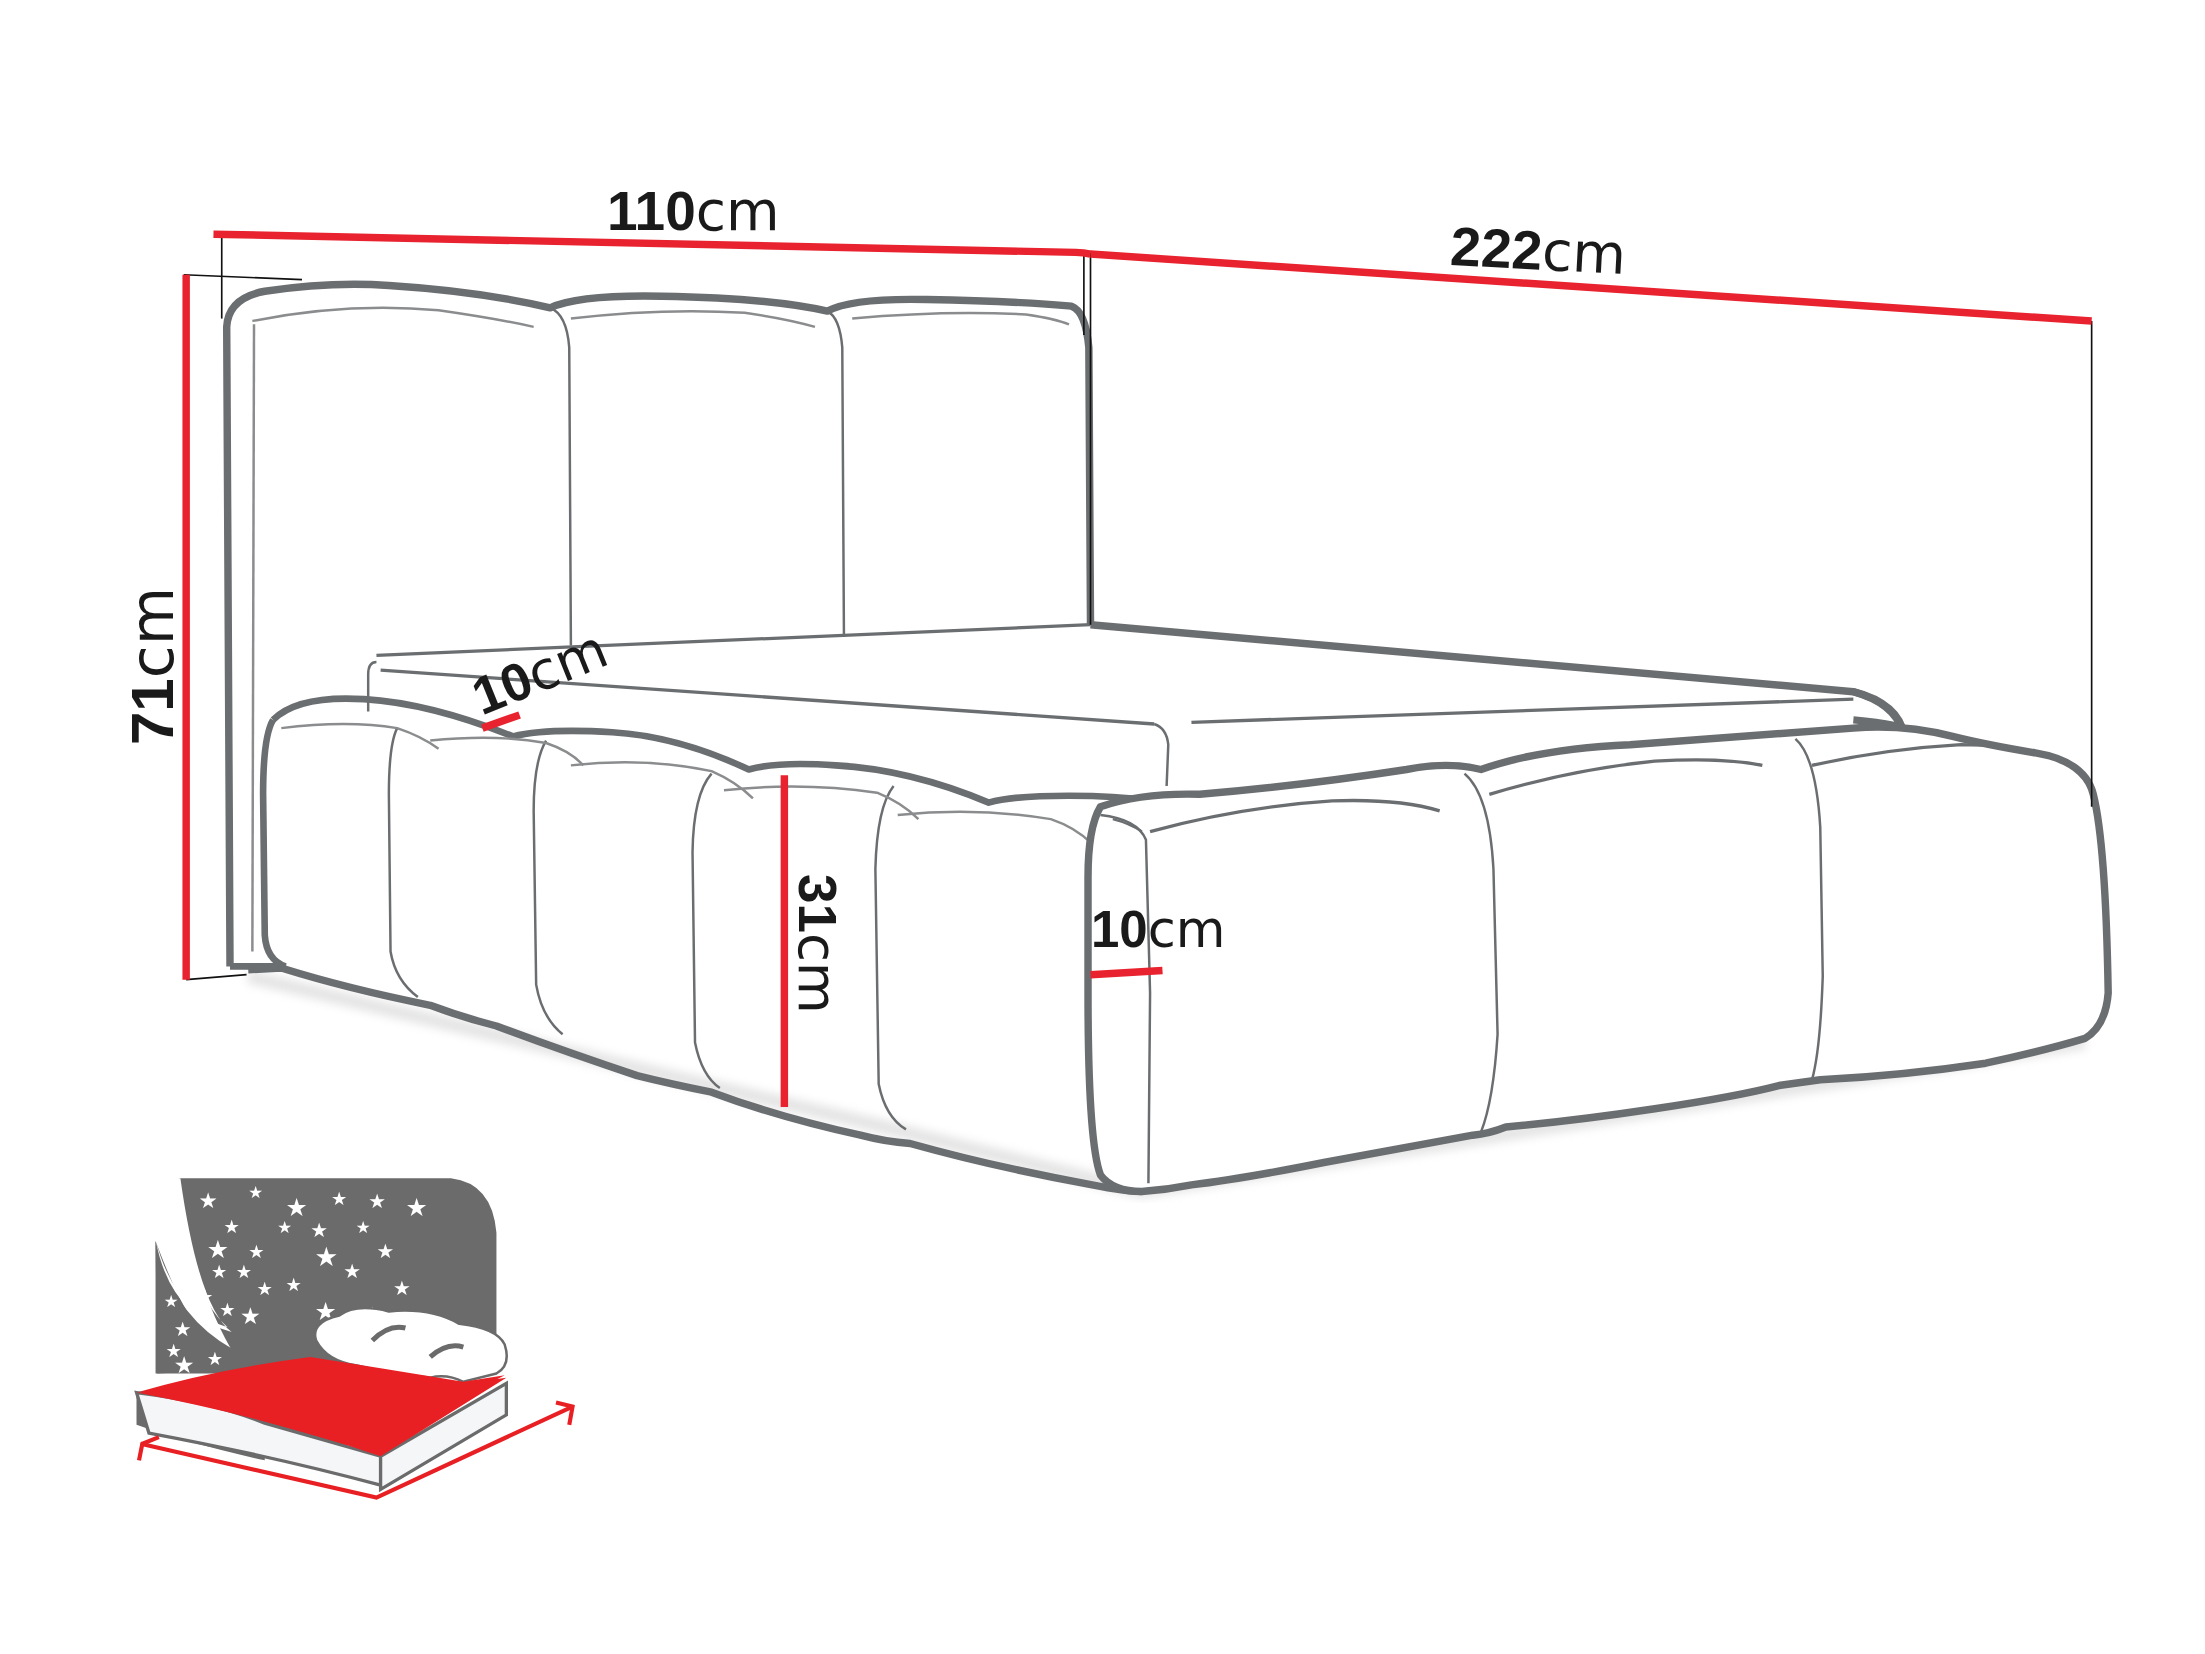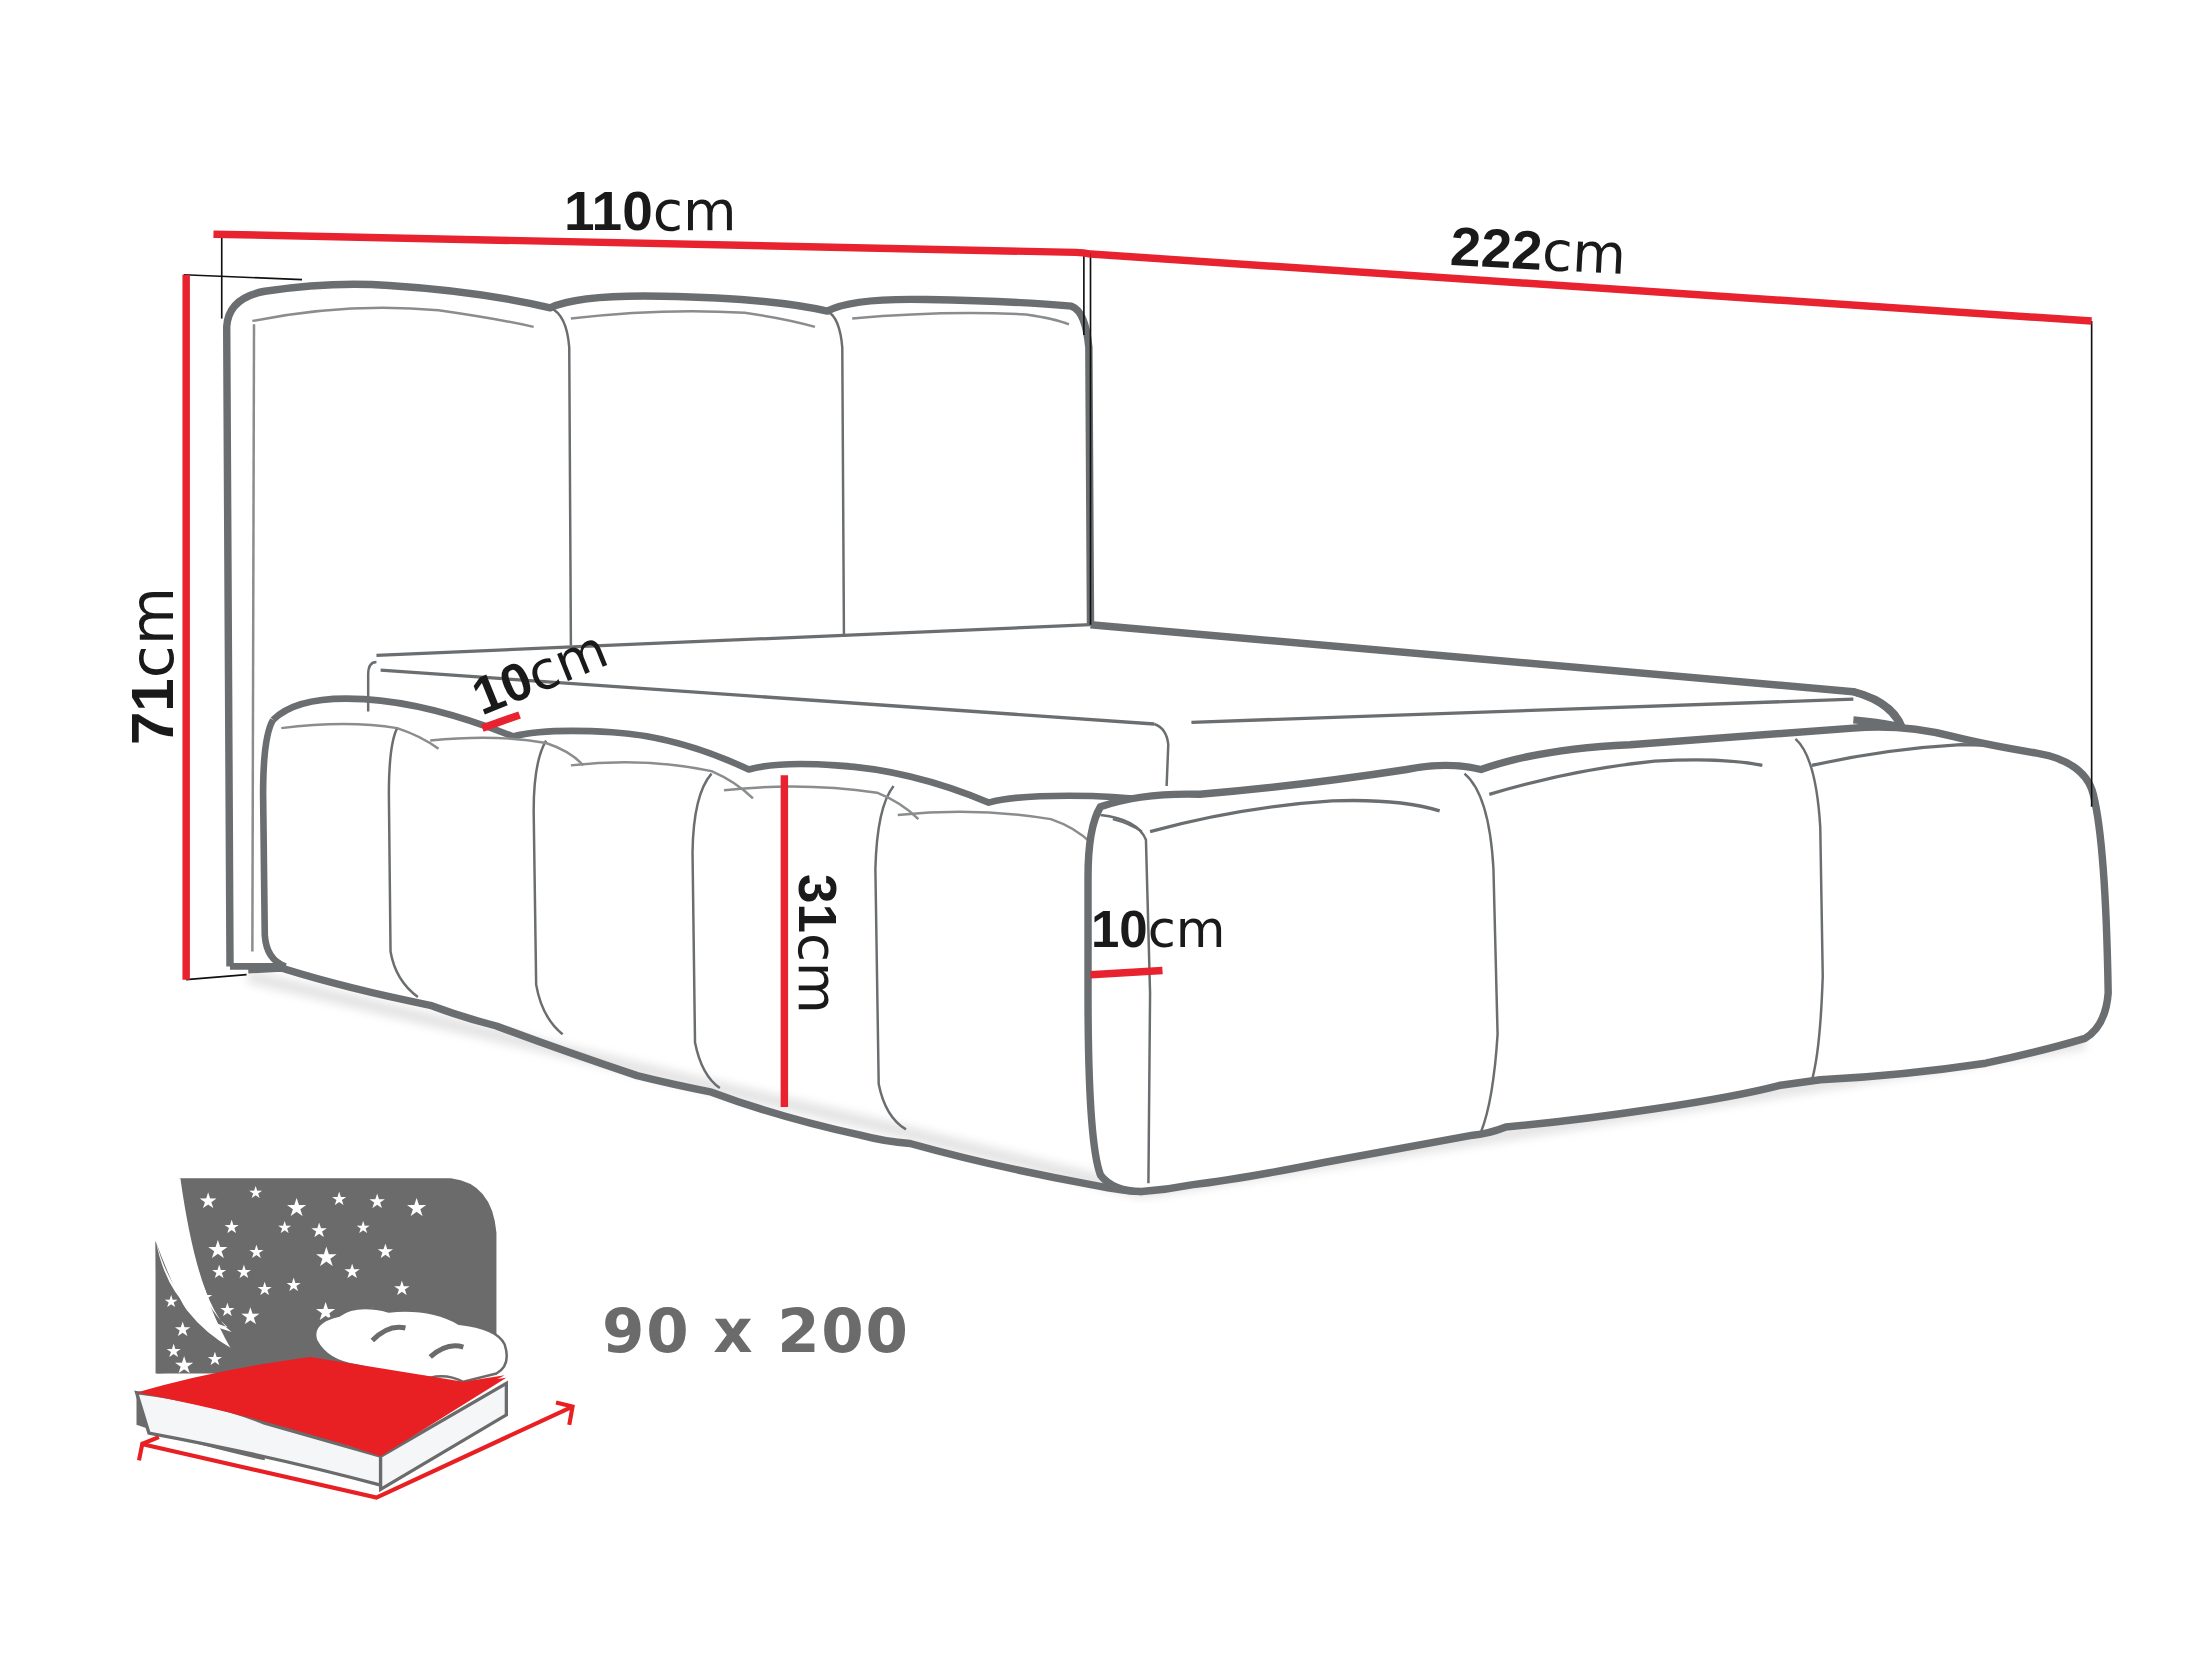--- a/index.html
+++ b/index.html
@@ -170,21 +170,21 @@
       <path d="M165 1683 Q260 1680 375 1645 L560 1672 L612 1665 L460 1760 Q330 1715 165 1683 Z" fill="#e82024"></path>
 
       <g stroke="#e82024" stroke-width="5" fill="none">
         <path d="M170 1745 L455 1810 L692 1700"></path>
         <path d="M168 1765 L172 1745 L192 1737"></path>
         <path d="M672 1695 L692 1700 L688 1722"></path>
       </g>
     </g>
   </svg>
 
-  <div class="label" style="left:564px; top:184px; font-size:55px;">
+  <div class="label" style="left:607px; top:184px; font-size:55px;">
     <span class="num">110</span><span class="unit">cm</span>
   </div>
 
   <div class="label" style="left:1452px; top:219px; font-size:55px; transform: rotate(3deg);">
     <span class="num">222</span><span class="unit">cm</span>
   </div>
 
   <div class="label" style="left:122px; top:745px; font-size:60px; transform: rotate(-90deg);">
     <span class="num">71</span><span class="unit">cm</span>
   </div>
@@ -194,15 +194,14 @@
   </div>
 
   <div class="label" style="left:844px; top:874px; font-size:53px; transform: rotate(90deg);">
     <span class="num">31</span><span class="unit">cm</span>
   </div>
 
   <div class="label" style="left:1091px; top:904px; font-size:51px;">
     <span class="num">10</span><span class="unit">cm</span>
   </div>
 
-  <div class="size-label">90 x 200</div>
 </div>
 
 
 </body></html>

